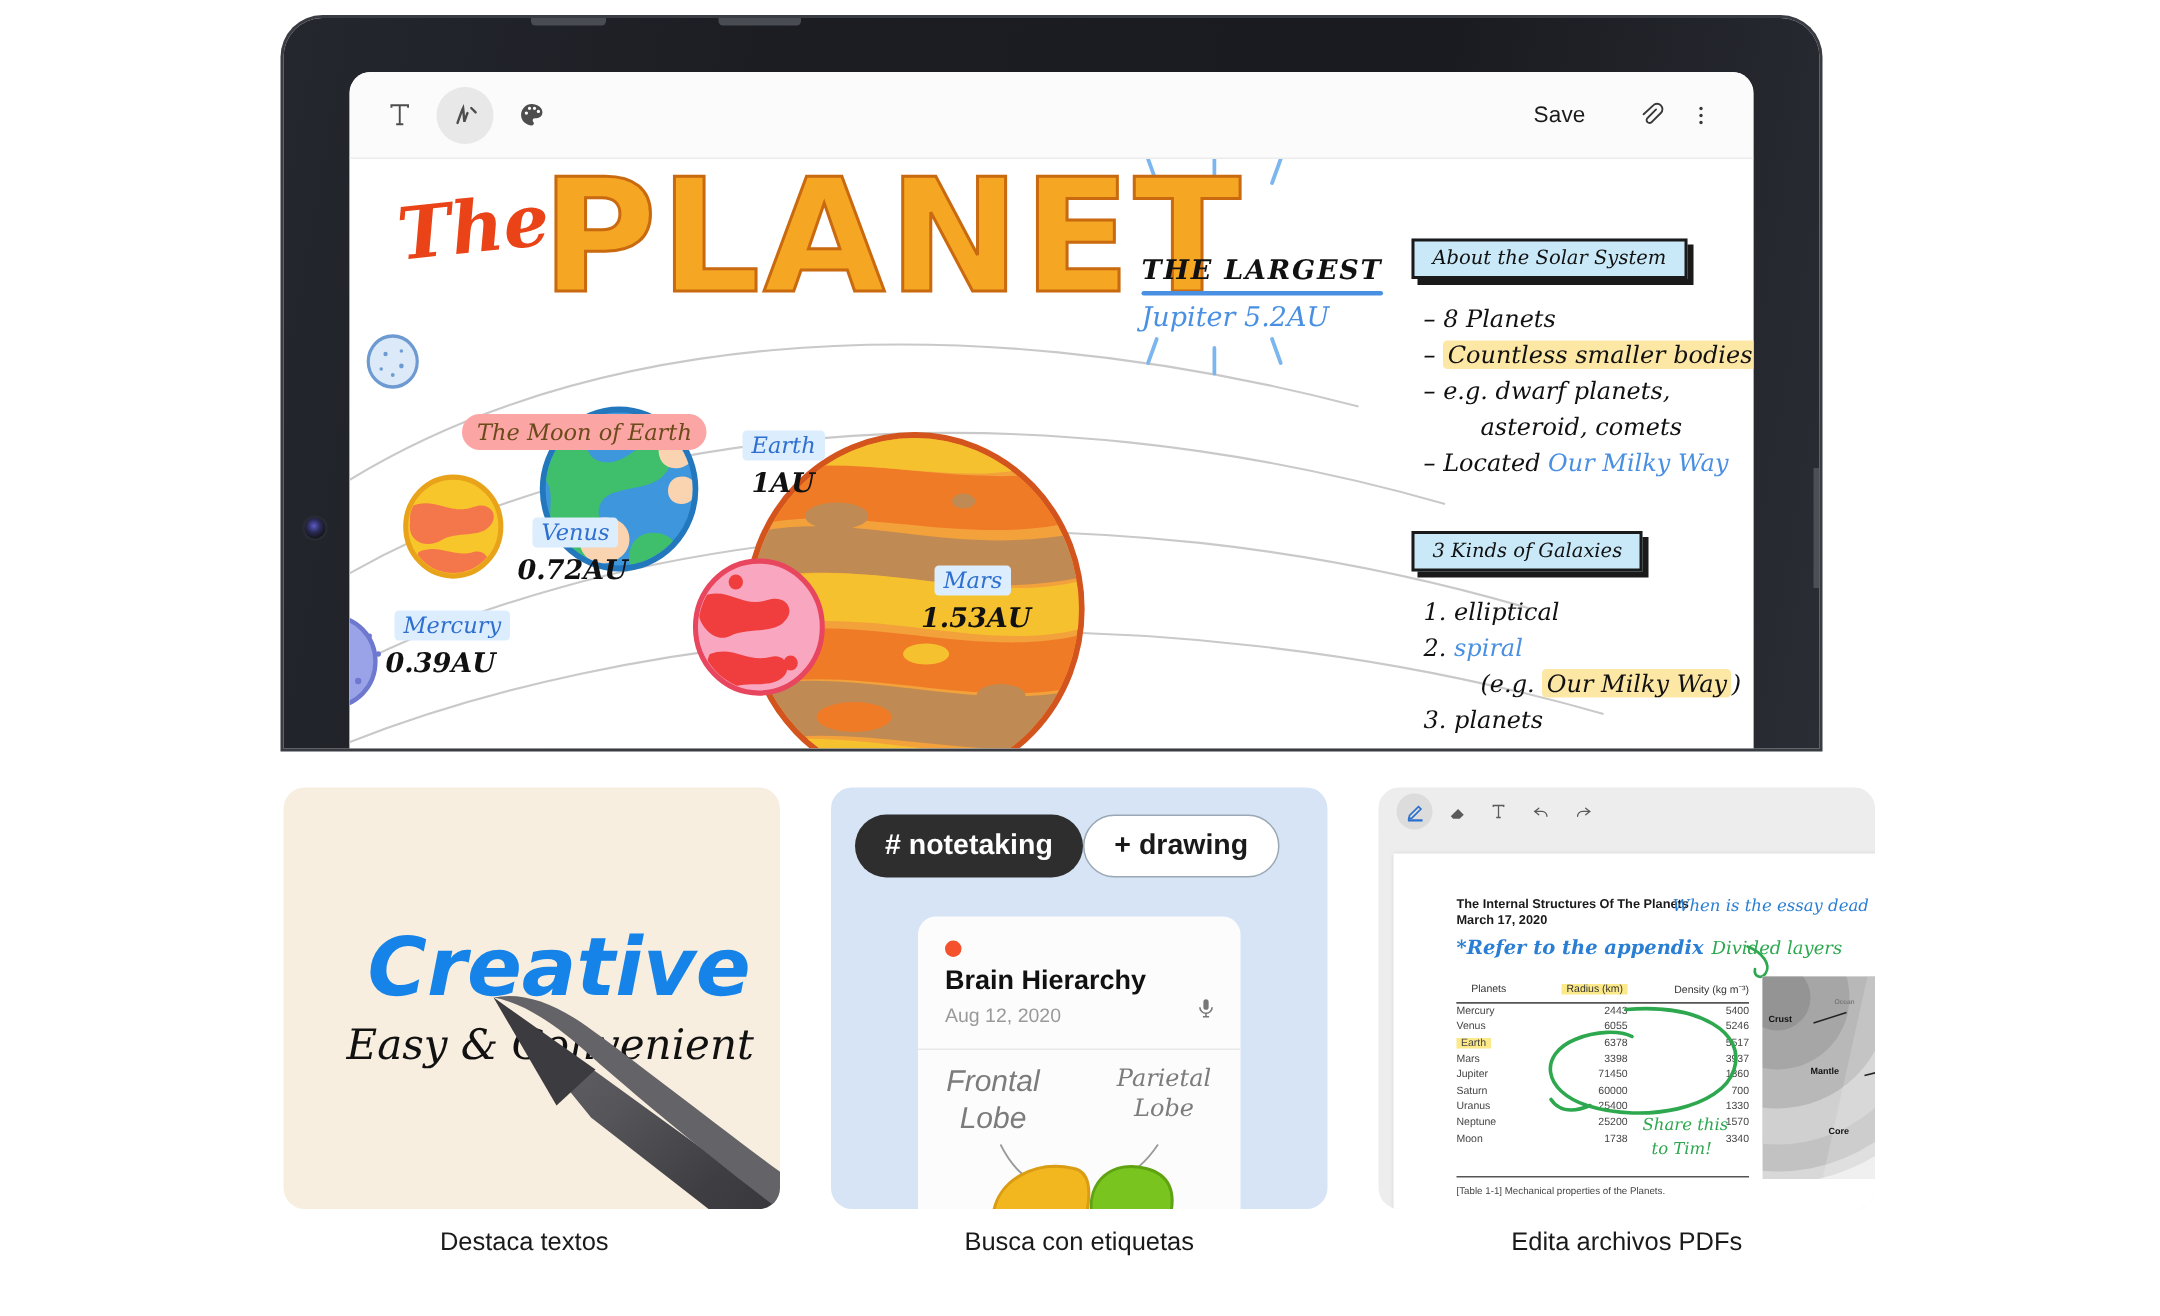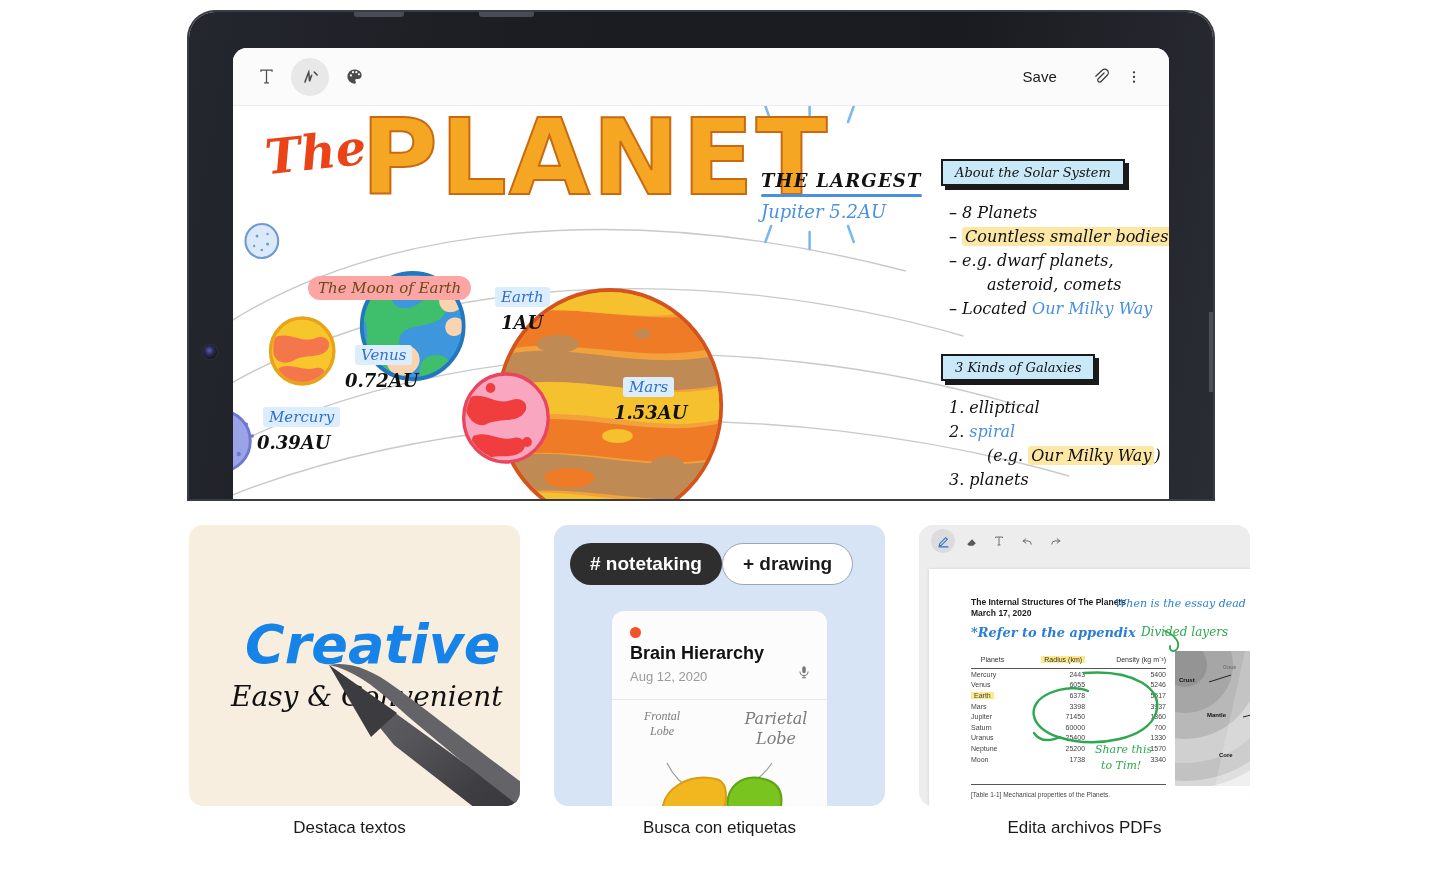--- a/index.html
+++ b/index.html
@@ -186,23 +186,23 @@
     background:#FCFCFC; border-radius:12px 12px 0 0; overflow:hidden;
   }
   .nc-dot { position:absolute; left:18px; top:16px; width:11px; height:11px;
             border-radius:50%; background:#F4512C; }
   .nc-title { position:absolute; left:18px; top:32px; font-size:18px;
               font-weight:bold; color:#111; font-family:"Liberation Sans",sans-serif; }
   .nc-date { position:absolute; left:18px; top:58px; font-size:13px; color:#9a9a9a;
              font-family:"Liberation Sans",sans-serif; }
   .nc-mic  { position:absolute; right:16px; top:54px; color:#777; }
   .nc-div  { position:absolute; left:0; right:0; top:88px; height:1px; background:#e8e8e8; }
-  .nc-lobe-l { position:absolute; left:14px; top:98px; font-size:12px; color:#7c7c7c;
+  .nc-lobe-l { position:absolute; left:14px; top:98px; font-size:20px; color:#7c7c7c;
                font-style:italic; line-height:1.25; text-align:center; width:72px;
-               font-family:Liberation Serif, serif; }
+               font-family:Liberation Sans, sans-serif; }
   .nc-lobe-r { position:absolute; right:12px; top:98px; font-size:16px; color:#7c7c7c;
                font-style:italic; line-height:1.25; text-align:center; width:78px;
                font-family:"DejaVu Serif", serif; }
 
   
   .pdf-toolbar { position:absolute; left:0; top:0; width:100%; height:32px;
                  background:#EDEDED; display:flex; align-items:center; padding-left:12px; gap:4px; }
   .pdf-tool { width:24px;height:24px;border-radius:50%;display:flex;align-items:center;
               justify-content:center;color:#5a5a5a; }
   .pdf-tool.active { background:#dcdcdc; color:#2a6fd0; }

